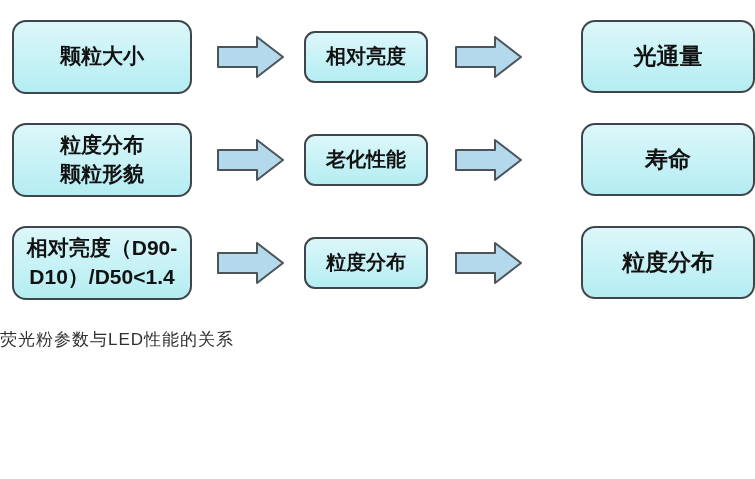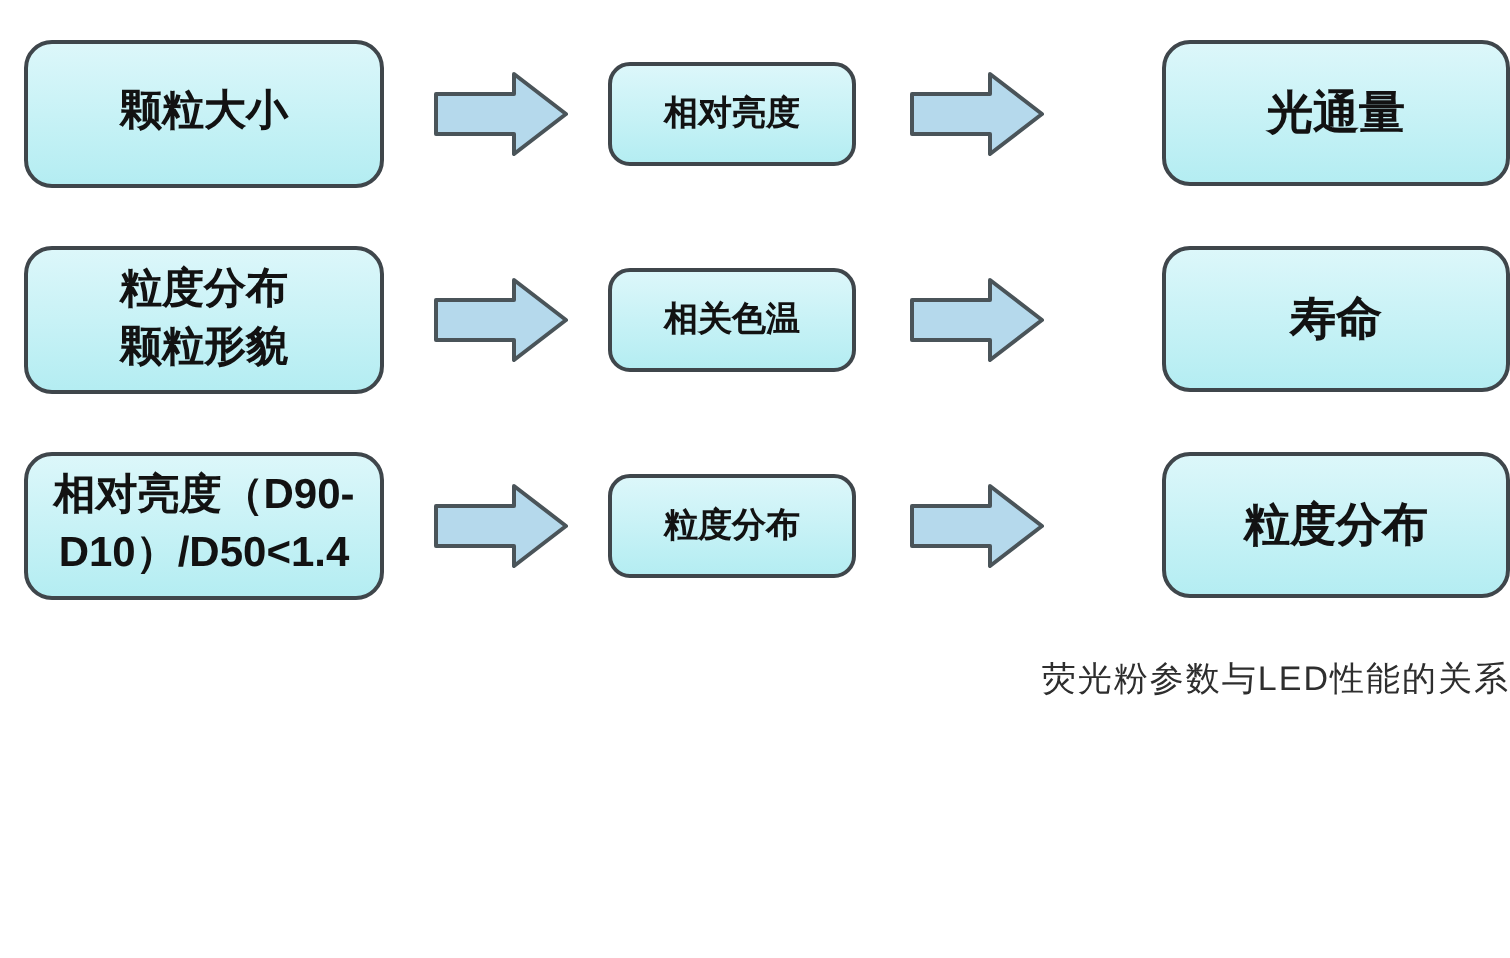--- a/index.html
+++ b/index.html
@@ -32,21 +32,21 @@
     font-weight:700;
     color:var(--text-color);
   }
   .box.left{
     width:186px;min-height:74px;border-radius:14px;
     font-size:21px;line-height:1.38;
     padding:4px 6px;
   }
   .box.mid{
     width:128px;min-height:52px;border-radius:11px;
-    font-size:17px;
+    font-size:20px;
     margin-left:19px;
     padding:2px 4px;
   }
   .box.right{
     width:180px;min-height:73px;border-radius:14px;
     font-size:23px;
     margin-left:58px;
     padding:2px 4px;
   }
   .arrow{
@@ -56,21 +56,21 @@
   }
   .arrow.second{margin-left:27px;}
   .arrow polygon{
     fill:var(--arrow-fill);
     stroke:var(--arrow-border);
     stroke-width:2;
     stroke-linejoin:round;
   }
   .caption{
     margin-top:14px;
-    text-align:right;
+    text-align:left;
     font-size:17px;
     letter-spacing:1px;
     color:var(--caption-color);
     font-weight:400;
   }
 </style>
 </head>
 <body>
 
 <div class="canvas">
@@ -95,21 +95,21 @@
 
   <div class="row">
     <div class="box left">
       <span>粒度分布</span>
       <span>颗粒形貌</span>
     </div>
     <svg class="arrow" viewBox="0 0 68 44">
       <polygon points="1,12 40,12 40,2 66,22 40,42 40,32 1,32"></polygon>
     </svg>
     <div class="box mid">
-      <span>相关色温</span>
+      <span>老化性能</span>
     </div>
     <svg class="arrow second" viewBox="0 0 68 44">
       <polygon points="1,12 40,12 40,2 66,22 40,42 40,32 1,32"></polygon>
     </svg>
     <div class="box right">
       <span>寿命</span>
     </div>
   </div>
 
   <div class="row">

